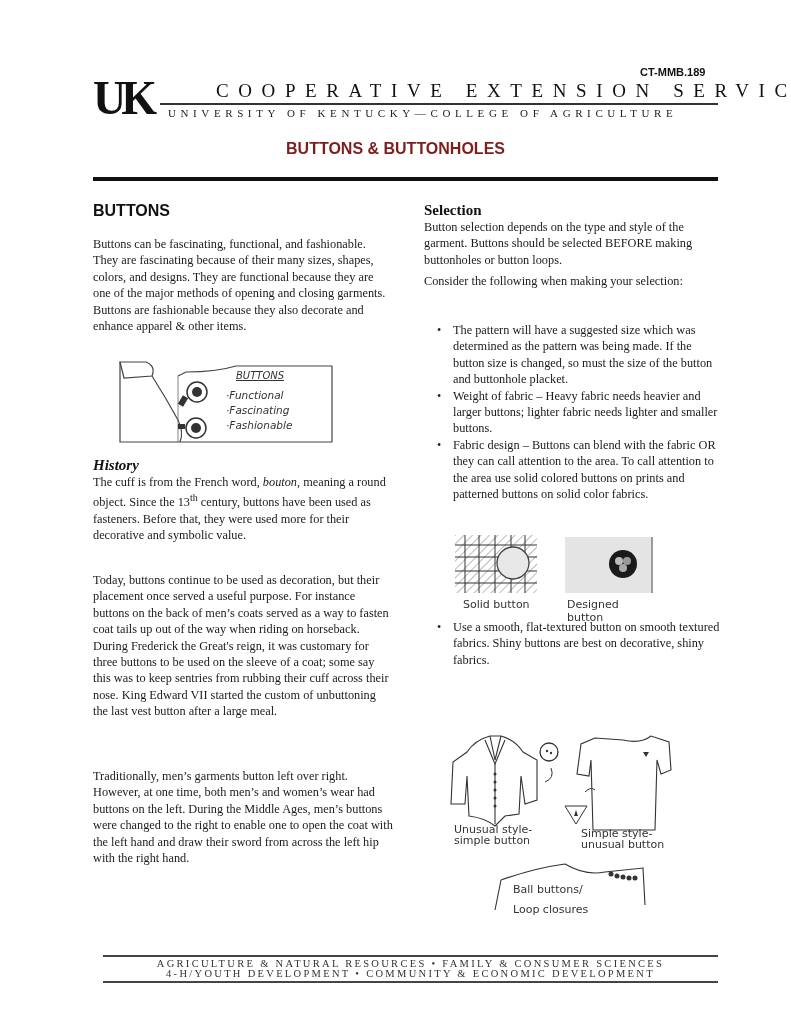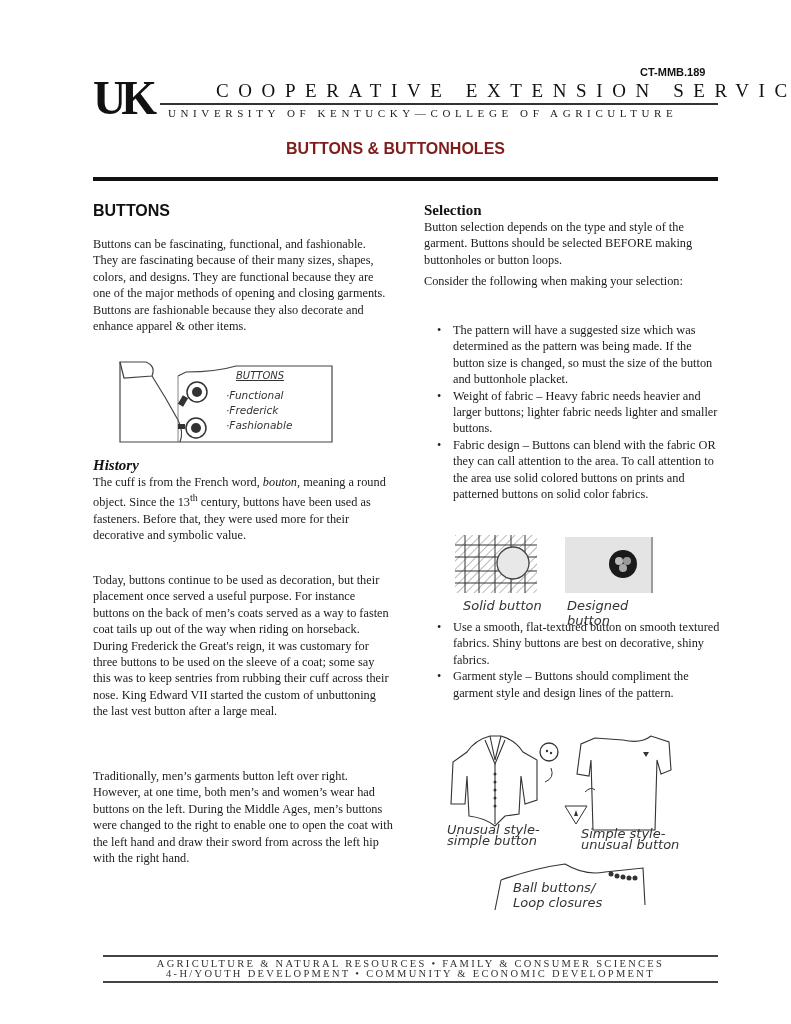--- a/index.html
+++ b/index.html
@@ -20,21 +20,21 @@
   .serif { font-family: "Liberation Serif", serif; font-size: 12.3px; line-height: 16.4px; color: #1a1a1a; }
   .h-sans { font-family: "Liberation Sans", sans-serif; font-weight: bold; font-size: 16px; color: #111; }
   .h-serif { font-family: "Liberation Serif", serif; font-weight: bold; font-size: 15px; color: #111; }
   .col-left { left: 93px; width: 300px; }
   .col-right { left: 424px; width: 300px; }
   p { margin: 0; }
 
   ul.bullets { margin: 0; padding: 0; list-style: none; }
   ul.bullets li { position: relative; padding-left: 29px; }
   ul.bullets li::before { content: "\2022"; position: absolute; left: 13px; top: 0; font-size: 12px; }
-  .cap { font-family: "DejaVu Sans", sans-serif; font-style: italic; font-size: 13px; color: #333; }
+  .cap { font-family: "DejaVu Sans", sans-serif; font-size: 11px; color: #333; }
 
   
   .foot-rule-top { left: 103px; top: 955px; width: 615px; height: 2px; background: #444; }
   .foot-rule-bot { left: 103px; top: 981px; width: 615px; height: 2px; background: #444; }
   .foot-line { left: 103px; width: 615px; text-align: center; font-family: "Liberation Serif", serif; font-size: 10.5px; letter-spacing: 2.3px; color: #333; white-space: nowrap; }
 </style>
 </head>
 <body>
 
 <div class="abs docnum">CT-MMB.189</div>
@@ -58,21 +58,21 @@
     <circle cx="81" cy="34" r="10" fill="#fff" stroke="#333" stroke-width="1.5"></circle>
     <circle cx="81" cy="34" r="5" fill="#333"></circle>
     <circle cx="80" cy="70" r="10" fill="#fff" stroke="#333" stroke-width="1.5"></circle>
     <circle cx="80" cy="70" r="5" fill="#333"></circle>
     <rect x="64" y="38" width="6" height="10" fill="#333" transform="rotate(30 67 43)"></rect>
     <rect x="62" y="66" width="7" height="5" fill="#333"></rect>
   </svg>
   <div class="abs" style="left:120px; top:12px; font-family:'DejaVu Sans',sans-serif; font-style:italic; font-size:10px; color:#333; text-decoration:underline;">BUTTONS</div>
   <div class="abs" style="left:110px; top:30px; font-family:'DejaVu Sans',sans-serif; font-style:italic; font-size:10.5px; line-height:15px; color:#333;">
     <div>·Functional</div>
-    <div>·Frederick</div>
+    <div>·Fascinating</div>
     <div>·Fashionable</div>
   </div>
 </div>
 
 <div class="abs col-left h-serif" style="top:457px;font-style:italic;">History</div>
 <p class="abs col-left serif" style="top:474px;"><span>The cuff is from the French word, </span><i>bouton</i><span>, meaning a round object. Since the 13</span><sup style="font-size:10px;">th</sup><span> century, buttons have been used as fasteners.  Before that, they were used more for their decorative and symbolic value.</span></p>
 <p class="abs col-left serif" style="top:572px;">Today, buttons continue to be used as decoration, but their placement once served a useful purpose. For instance buttons on the back of men’s coats served as a way to fasten coat tails up out of the way when riding on horseback. During Frederick the Great's reign, it was customary for three buttons to be used on the sleeve of a coat; some say this was to keep sentries from rubbing their cuff across their nose.  King Edward VII started the custom of unbuttoning the last vest button after a large meal.</p>
 <p class="abs col-left serif" style="top:768px;">Traditionally, men’s garments button left over right. However, at one time, both men’s and women’s wear had buttons on the left. During the Middle Ages, men’s buttons were changed to the right to enable one to open the coat with the left hand and draw their sword from across the left hip with the right hand.</p>
 
 <div class="abs col-right h-serif" style="top:202px;">Selection</div>
@@ -113,21 +113,20 @@
     <circle cx="54" cy="24" r="4" fill="#bbb"></circle>
       <circle cx="62" cy="24" r="4" fill="#999"></circle>
       <circle cx="58" cy="31" r="4" fill="#aaa"></circle>
   </svg>
   <div class="abs cap" style="left:8px; top:63px;">Solid button</div>
   <div class="abs cap" style="left:112px; top:63px;">Designed button</div>
 </div>
 
 <ul class="abs col-right serif bullets" style="top:619px; left:424px;">
   <li>Use a smooth, flat-textured button on smooth textured fabrics.  Shiny buttons are best on decorative, shiny fabrics.</li>
-  <li>Garment style – Buttons should compliment the garment style and design lines of the pattern.</li>
 </ul>
 
 <div class="abs" style="left:445px; top:730px; width:255px; height:185px;">
   <svg width="255" height="185" viewBox="0 0 255 185">
     <g fill="none" stroke="#333" stroke-width="1.1">
 
       <path d="M45 6 Q30 10 22 22 L8 32 L6 74 L20 74 L22 46 L24 86 Q40 88 50 96 L60 86 L74 84 L76 46 L80 74 L92 70 L92 30 L78 22 Q70 10 56 6 Z"></path>
       <path d="M45 6 L50 30 L56 6"></path>
       <path d="M40 10 L50 34 L60 10"></path>
       <line x1="50" y1="34" x2="50" y2="94"></line>
@@ -157,24 +156,24 @@
       <line x1="56" y1="150" x2="50" y2="180"></line>
     </g>
     <g fill="#333">
       <circle cx="166" cy="144" r="2.5"></circle>
         <circle cx="172" cy="146" r="2.5"></circle>
         <circle cx="178" cy="147" r="2.5"></circle>
       <circle cx="184" cy="148" r="2.5"></circle>
         <circle cx="190" cy="148" r="2.5"></circle>
     </g>
   </svg>
-  <div class="abs cap" style="left:2px; top:94px; line-height:11px; white-space:pre;">Unusual style-
+  <div class="abs cap" style="left:9px; top:94px; line-height:11px; white-space:pre;">Unusual style-
 simple button</div>
   <div class="abs cap" style="left:136px; top:98px; line-height:11px; white-space:pre;">Simple style-
 unusual button</div>
-  <div class="abs cap" style="left:68px; top:150px; line-height:15px; white-space:pre;">Ball buttons/
+  <div class="abs cap" style="left:68px; top:150px; line-height:20px; white-space:pre;">Ball buttons/
 Loop closures</div>
 </div>
 
 <div class="abs foot-rule-top"></div>
 <div class="abs foot-line" style="top:958px;">AGRICULTURE &amp; NATURAL RESOURCES • FAMILY &amp; CONSUMER SCIENCES</div>
 <div class="abs foot-line" style="top:968px;">4-H/YOUTH DEVELOPMENT • COMMUNITY &amp; ECONOMIC DEVELOPMENT</div>
 <div class="abs foot-rule-bot"></div>
 
 </body></html>

